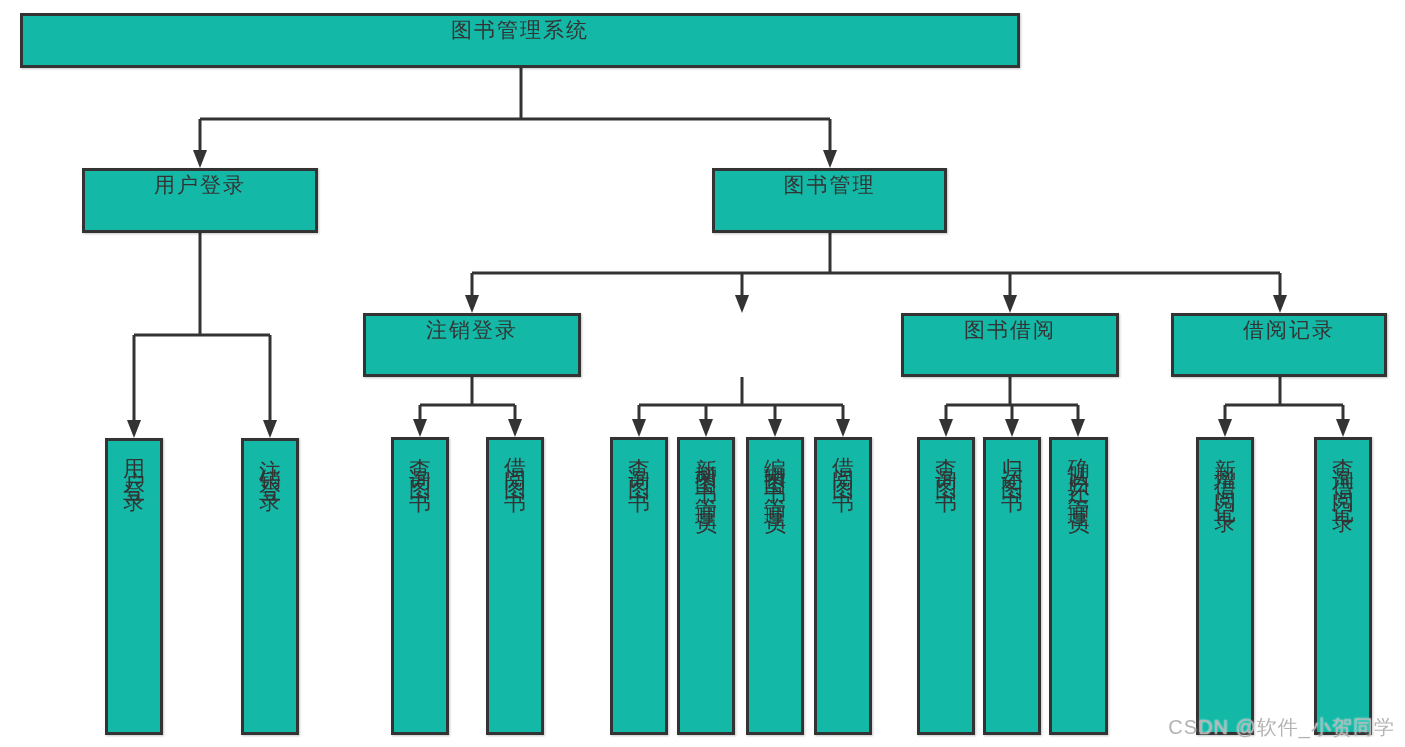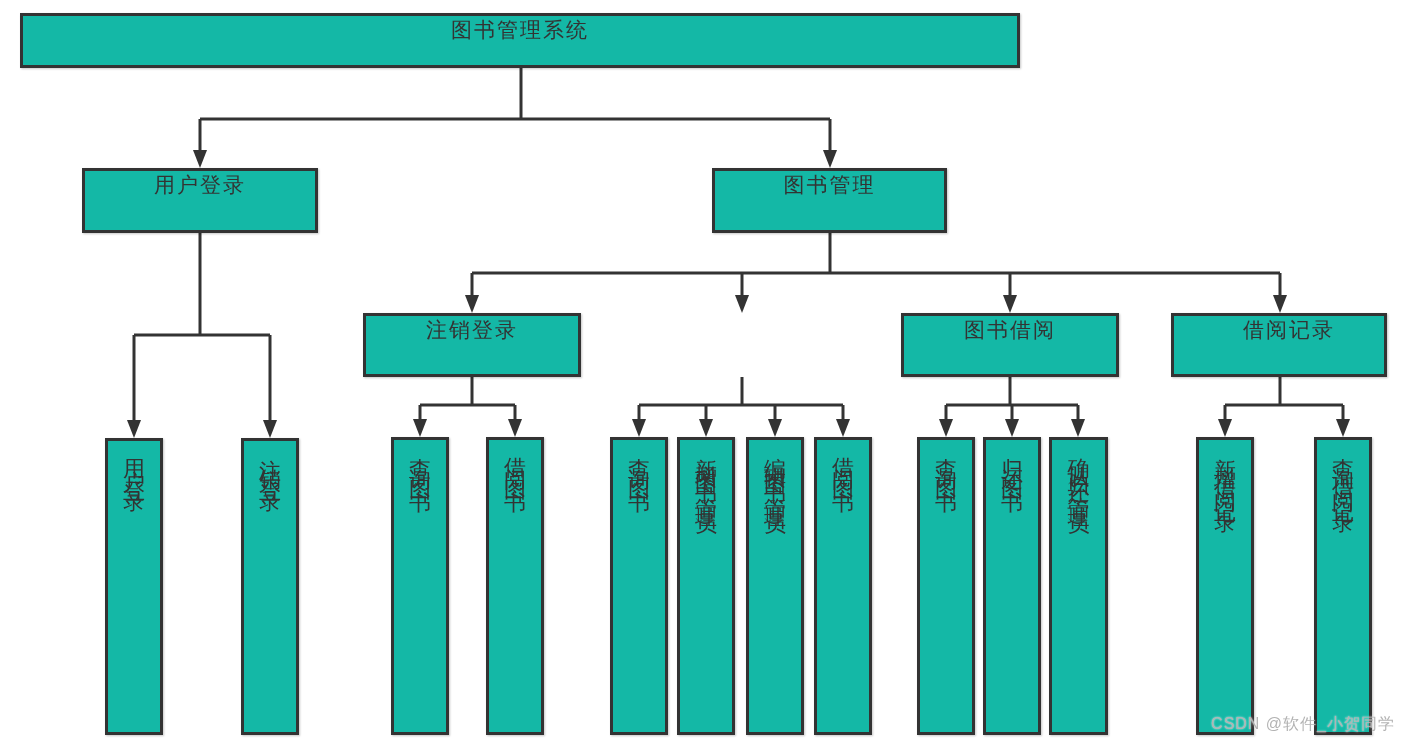--- a/index.html
+++ b/index.html
@@ -26,21 +26,21 @@
     text-orientation:mixed;
     font-size:22px;
     letter-spacing:11px;
     color:#333333;
     line-height:1;
   }
   .box.v span.ls8{letter-spacing:8px;}
   .watermark{
     position:absolute;
     right:10px;top:714px;
-    font-size:16px;
+    font-size:20px;
     letter-spacing:1px;
     color:#b3b3b3;
     text-shadow:0 0 2px rgba(255,255,255,0.9);
     white-space:nowrap;
     z-index:5;
   }
 </style>
 </head>
 <body>
 

